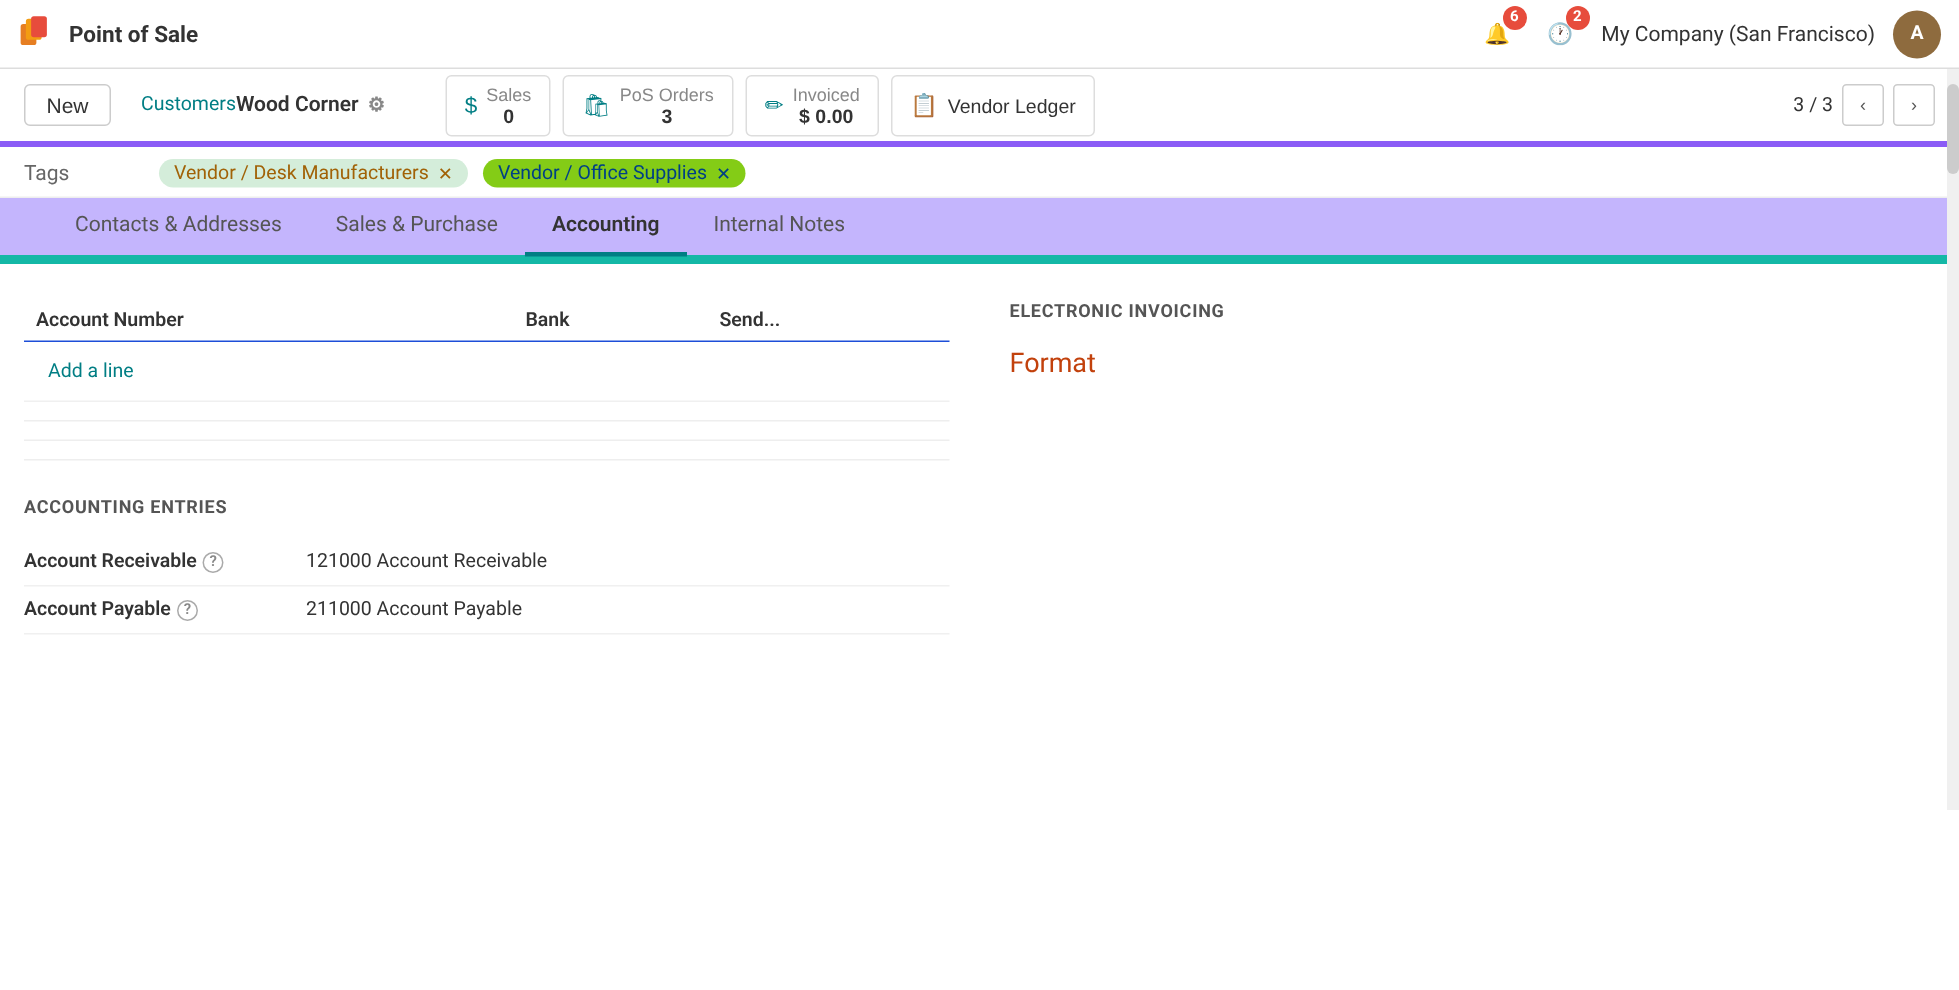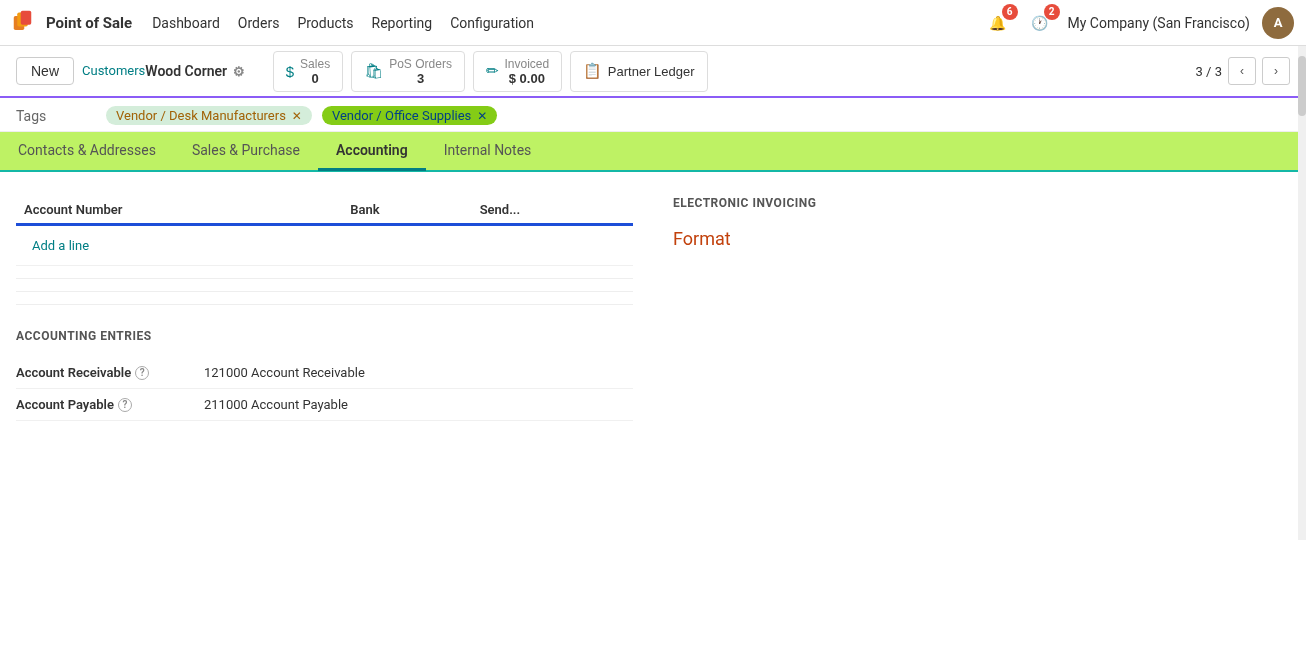--- a/index.html
+++ b/index.html
@@ -15,22 +15,22 @@
     .nav-links { display: flex; gap: 18px; }
     .nav-link { font-size: 14px; color: #333; cursor: pointer; text-decoration: none; }
     .nav-right { margin-left: auto; display: flex; align-items: center; gap: 12px; }
     .nav-icon-btn { position: relative; cursor: pointer; display: flex; align-items: center; justify-content: center; width: 30px; height: 30px; }
     .badge { position: absolute; top: -4px; right: -4px; background: #e74c3c; color: #fff; border-radius: 50%; font-size: 10px; width: 16px; height: 16px; display: flex; align-items: center; justify-content: center; font-weight: 700; }
     .company-name { font-size: 14px; color: #333; }
     .avatar { width: 32px; height: 32px; border-radius: 50%; background: #8e6b3e; display: flex; align-items: center; justify-content: center; color: #fff; font-size: 13px; font-weight: 700; }
 
     
     .action-bar {
-      display: flex; align-items: center; padding: 8px 16px; border-bottom: 2px solid #8b5cf6;
-      gap: 8px; background: #fff; height: 52px;
+      display: flex; align-items: center; padding: 8px 16px; border-bottom: 4px solid #8b5cf6;
+      gap: 20px; background: #fff; height: 52px;
     }
     .btn-new {
       border: 1px solid #ccc; background: #fff; padding: 5px 14px; border-radius: 4px;
       font-size: 14px; cursor: pointer; color: #333; font-weight: 500;
     }
     .breadcrumb { display: flex; flex-direction: row; }
     .breadcrumb-top { font-size: 13px; color: #017e84; cursor: pointer; }
     .breadcrumb-current { font-size: 14px; font-weight: 600; color: #333; display: flex; align-items: center; gap: 6px; }
     .gear-icon { color: #888; font-size: 13px; cursor: pointer; }
 
@@ -57,38 +57,38 @@
     .tag {
       display: flex; align-items: center; gap: 6px; border-radius: 20px; padding: 2px 10px;
       font-size: 13px; color: #333;
     }
     .tag-green { background: #d4edda; color: #a16207; }
     .tag-blue { background: #84cc16; color: #004085; }
     .tag-close { cursor: pointer; font-size: 12px; }
 
     
     .tabs {
-      display: flex; border-bottom: 2px solid #14b8a6; background: #bef264; padding: 0 0;
+      display: flex; border-bottom: 6px solid #14b8a6; background: #c4b5fd; padding: 0 32px;
     }
     .tab {
       padding: 10px 18px; cursor: pointer; font-size: 14px; color: #555; border-bottom: 3px solid transparent;
       margin-bottom: -1px;
     }
     .tab.active { color: #333; border-bottom: 3px solid #017e84; font-weight: 600; }
 
     
     .content { display: flex; padding: 24px 16px; gap: 40px; overflow-y: auto; height: calc(660px - 46px - 52px - 40px - 44px); }
 
     
     .left-panel { flex: 1; }
     .section-title { font-size: 12px; font-weight: 700; color: #555; text-transform: uppercase; letter-spacing: 0.5px; margin-bottom: 14px; }
 
     
     .bank-table { width: 100%; border-collapse: collapse; }
-    .bank-table th { text-align: left; font-size: 13px; font-weight: 600; color: #333; padding: 6px 8px; border-bottom: 3px solid #1d4ed8; }
+    .bank-table th { text-align: left; font-size: 13px; font-weight: 600; color: #333; padding: 6px 8px; border-bottom: 1px solid #1d4ed8; }
     .bank-table td { padding: 6px 8px; font-size: 13px; border-bottom: 1px solid #f0f0f0; }
     .add-line-link { color: #017e84; font-size: 13px; cursor: pointer; padding: 6px 8px; display: inline-block; }
     .divider-line { border: none; border-top: 1px solid #eee; margin: 12px 0; }
 
     
     .accounting-entries { margin-top: 24px; }
     .entry-row { display: flex; align-items: center; padding: 8px 0; border-bottom: 1px solid #f0f0f0; gap: 8px; }
     .entry-label { font-size: 13px; font-weight: 600; color: #333; min-width: 180px; display: flex; align-items: center; gap: 4px; }
     .help-icon { width: 14px; height: 14px; border-radius: 50%; border: 1px solid #aaa; display: inline-flex; align-items: center; justify-content: center; font-size: 10px; color: #888; cursor: pointer; }
     .entry-value { font-size: 13px; color: #333; }
@@ -113,27 +113,20 @@
     <div class="nav-logo">
 
       <svg class="logo-icon" viewBox="0 0 32 32">
         <rect x="2" y="8" width="12" height="16" rx="2" fill="#e67e22"></rect>
         <rect x="6" y="4" width="12" height="16" rx="2" fill="#f39c12"></rect>
         <rect x="10" y="2" width="12" height="16" rx="2" fill="#e74c3c"></rect>
       </svg>
       <span>Point of Sale</span>
     </div>
 
-    <div class="nav-links">
-      <a class="nav-link">Dashboard</a>
-      <a class="nav-link">Orders</a>
-      <a class="nav-link">Products</a>
-      <a class="nav-link">Reporting</a>
-      <a class="nav-link">Configuration</a>
-    </div>
 
     <div class="nav-right">
       <div class="nav-icon-btn">
         <span>🔔</span>
         <span class="badge">6</span>
       </div>
       <div class="nav-icon-btn">
         <span>🕐</span>
         <span class="badge">2</span>
       </div>
@@ -172,21 +165,21 @@
       </button>
       <button class="stat-btn invoiced">
         <span class="stat-icon">✏</span>
         <div>
           <div class="stat-label">Invoiced</div>
           <div class="stat-value">$ 0.00</div>
         </div>
       </button>
       <button class="stat-btn">
         <span class="stat-icon">📋</span>
-        <span>Partner Ledger</span>
+        <span>Vendor Ledger</span>
       </button>
     </div>
 
     <div class="pagination">
       <span class="page-info">3 / 3</span>
       <button class="page-btn">‹</button>
       <button class="page-btn">›</button>
     </div>
   </div>
 

